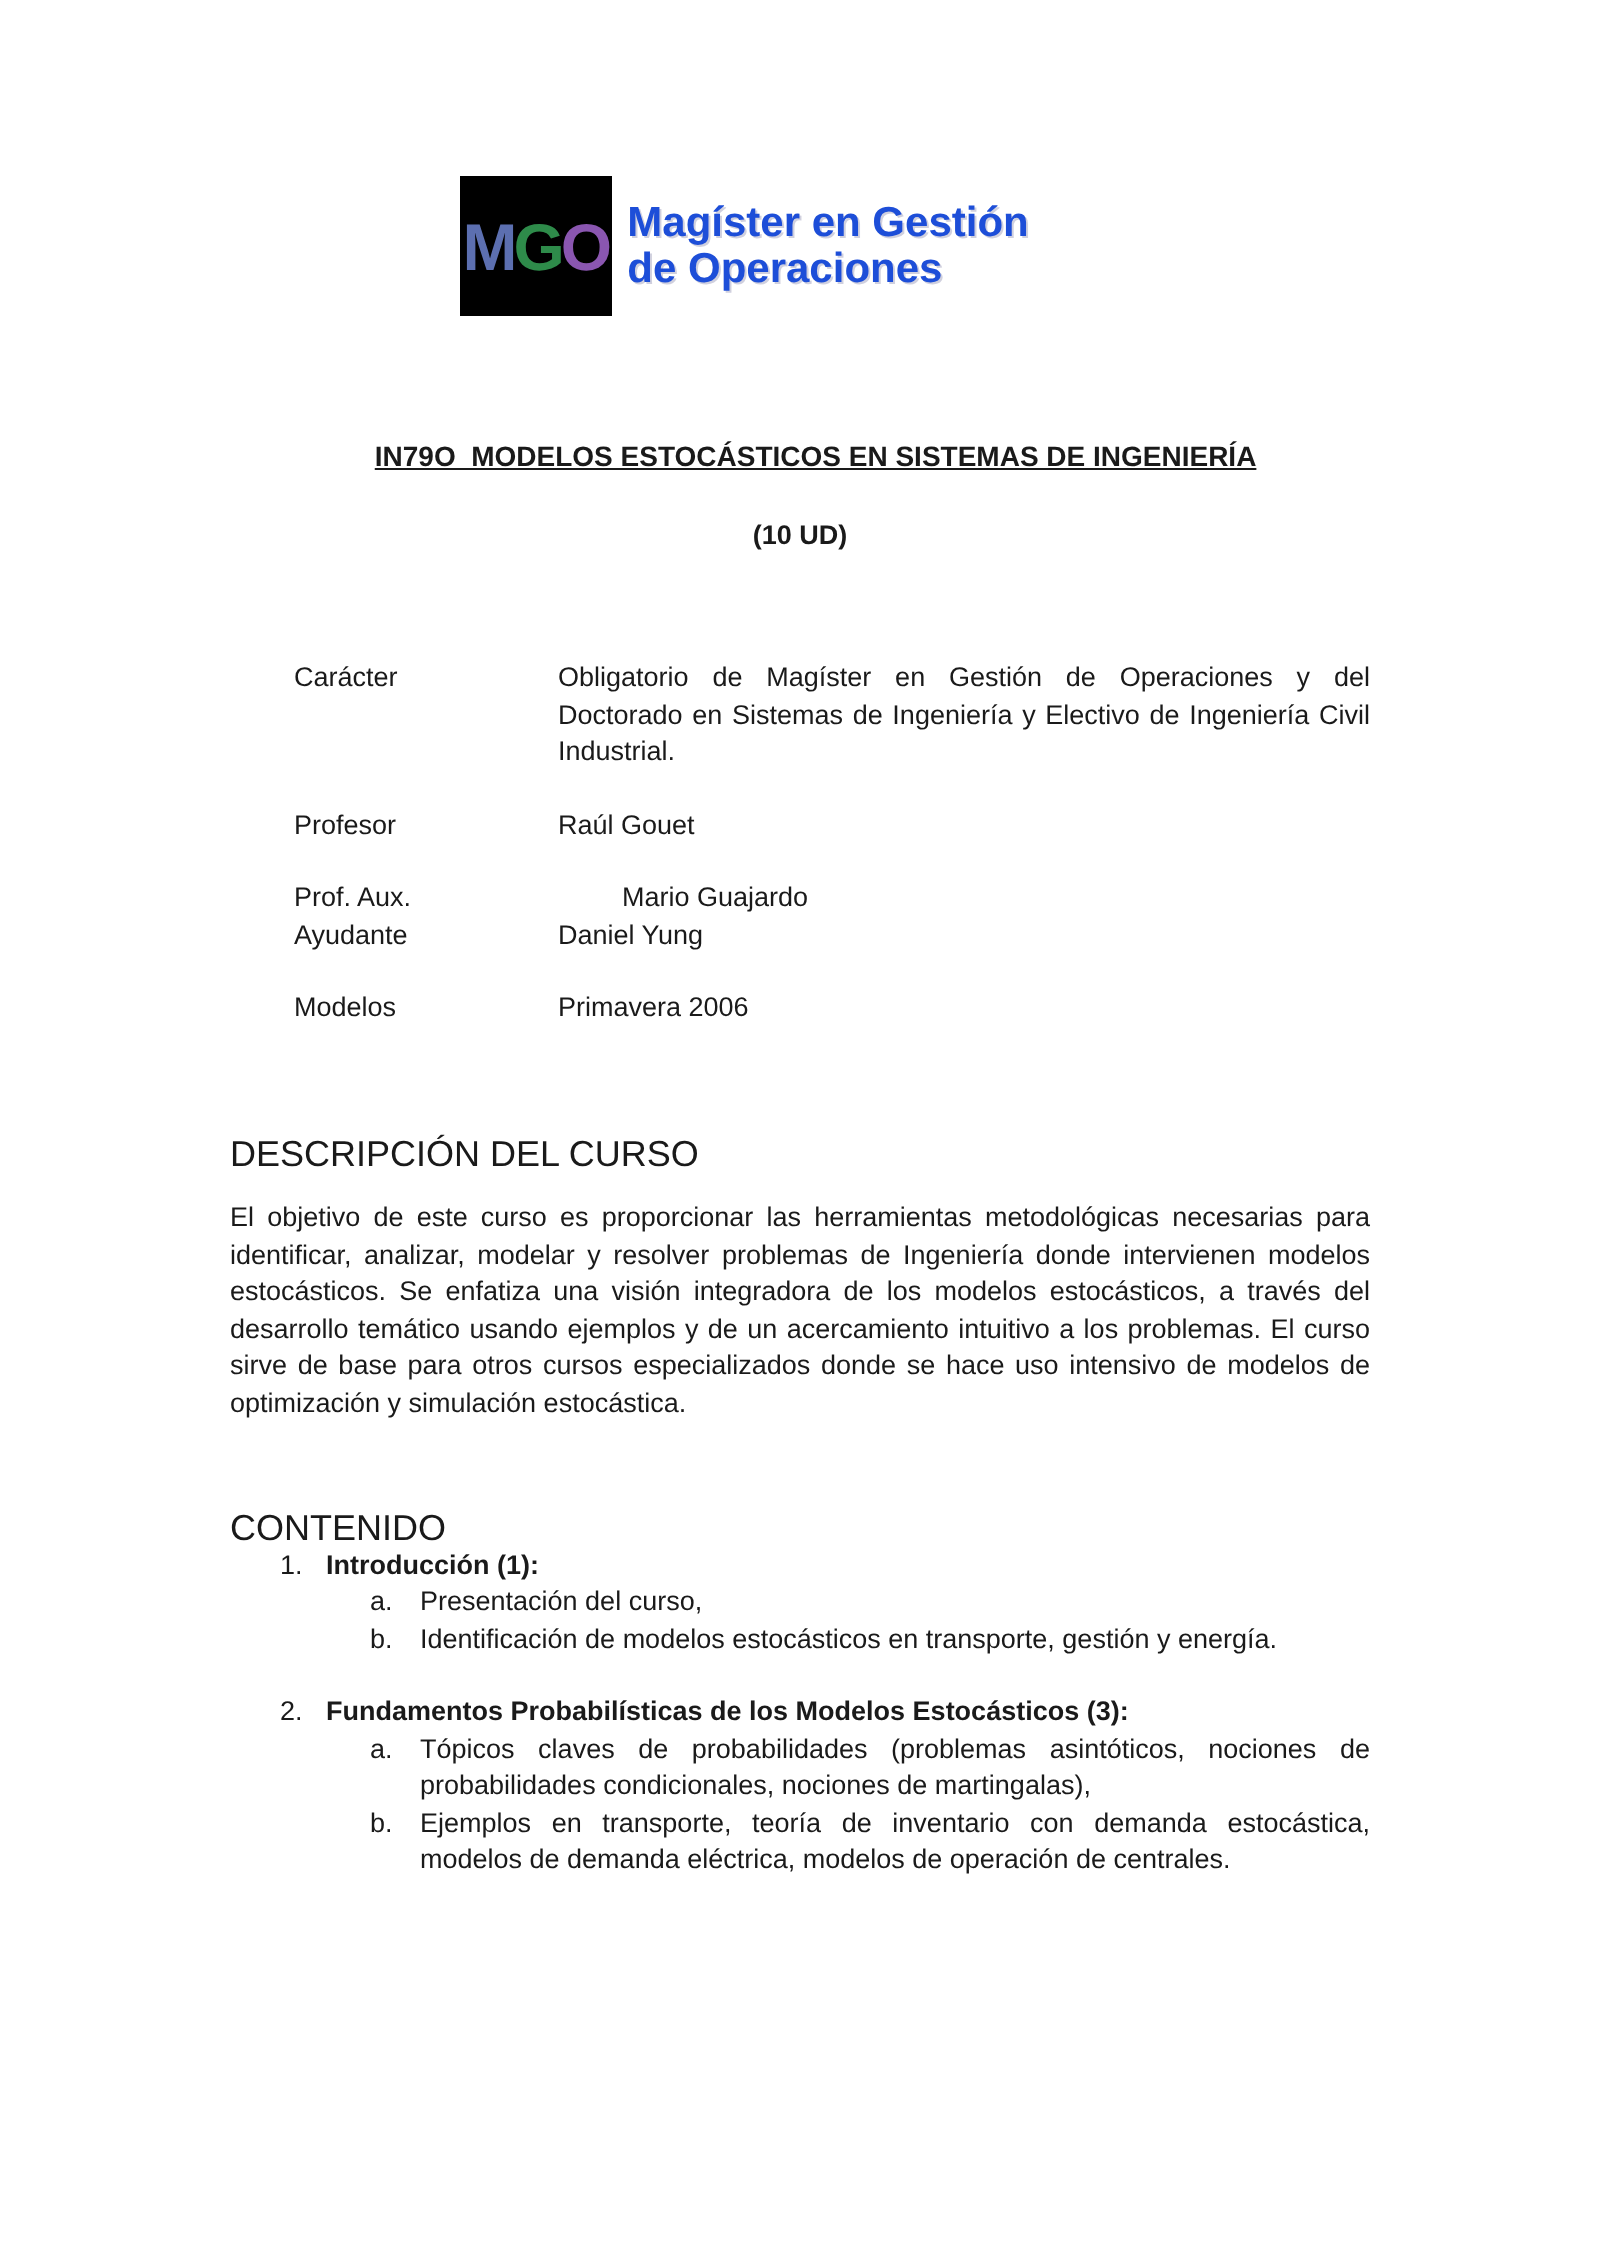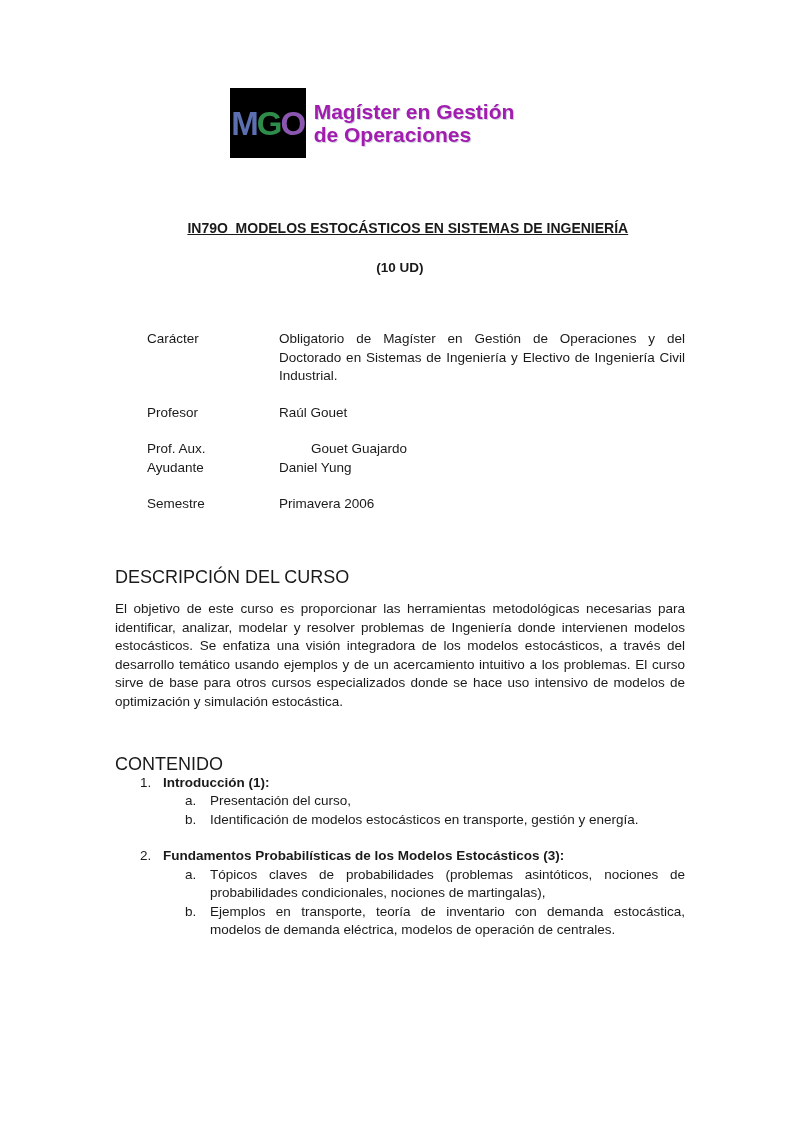--- a/index.html
+++ b/index.html
@@ -133,21 +133,21 @@
 <body>
 
 <div class="page">
 
   <header class="logo-block">
     <div class="logo-box">
       <span style="color:#5c6fb0;">M</span>
         <span style="color:#2e8b4a;">G</span>
         <span style="color:#8a56b0;">O</span>
     </div>
-    <div class="logo-text" style="color:#a21caf;">
+    <div class="logo-text" style="color:#1d4ed8;">
       <div>Magíster en Gestión</div>
       <div>de Operaciones</div>
     </div>
   </header>
 
   <h1 class="doc-title">
     <span class="underline">IN79O  MODELOS ESTOCÁSTICOS EN SISTEMAS DE INGENIERÍA</span>
   </h1>
   <div class="doc-subtitle">(10 UD)</div>
 
@@ -155,28 +155,28 @@
     <div class="info-row">
       <span class="info-label">Carácter</span>
       <span class="info-value">Obligatorio de Magíster en Gestión de Operaciones y del Doctorado en Sistemas de Ingeniería y Electivo de Ingeniería Civil Industrial.</span>
     </div>
     <div class="info-row">
       <span class="info-label">Profesor</span>
       <span class="info-value">Raúl Gouet</span>
     </div>
     <div class="info-row tight">
       <span class="info-label">Prof. Aux.</span>
-      <span class="info-value">Gouet Guajardo</span>
+      <span class="info-value">Mario Guajardo</span>
     </div>
     <div class="info-row">
       <span class="info-label">Ayudante</span>
       <span class="info-value">Daniel Yung</span>
     </div>
     <div class="info-row">
-      <span class="info-label">Semestre</span>
+      <span class="info-label">Modelos</span>
       <span class="info-value">Primavera 2006</span>
     </div>
   </section>
 
   <h2 class="section-heading description-heading">DESCRIPCIÓN DEL CURSO</h2>
   <p class="description-body">El objetivo de este curso es proporcionar las herramientas metodológicas necesarias para identificar, analizar, modelar y resolver problemas de Ingeniería donde intervienen modelos estocásticos. Se enfatiza una visión integradora de los modelos estocásticos, a través del desarrollo temático usando ejemplos y de un acercamiento intuitivo a los problemas. El curso sirve de base para otros cursos especializados donde se hace uso intensivo de modelos de optimización y simulación estocástica.</p>
 
   <h2 class="section-heading content-heading">CONTENIDO</h2>
   <div class="content-list">
 

